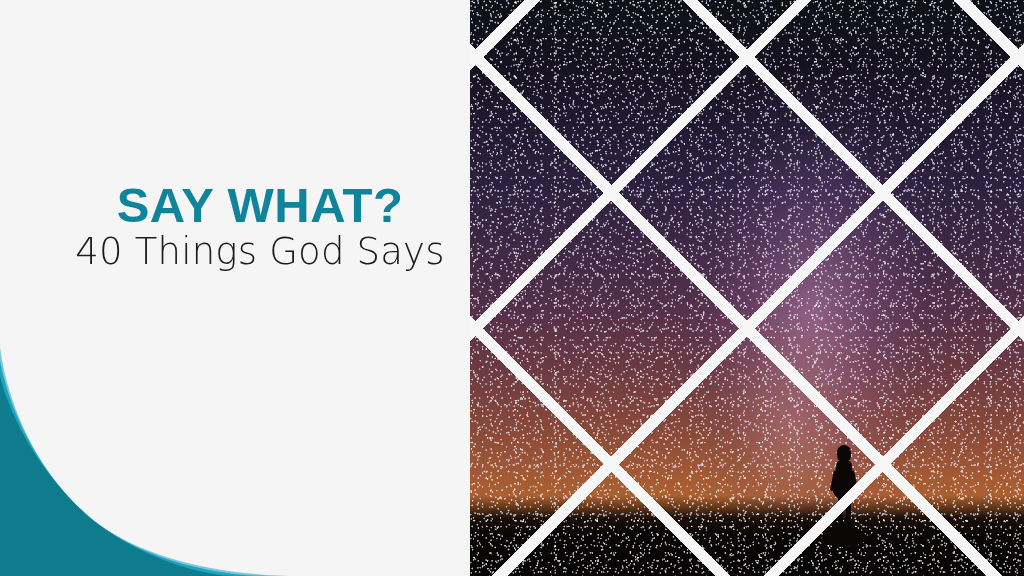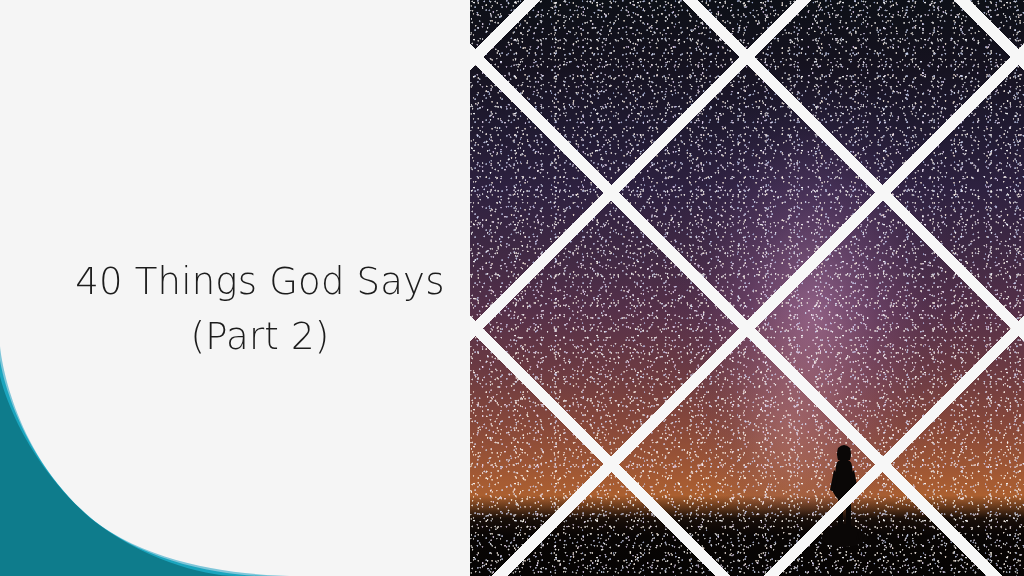--- a/index.html
+++ b/index.html
@@ -41,21 +41,21 @@
     font-size: 49px;
     letter-spacing: 0.5px;
     line-height: 1.0;
     color: #11839b;
     white-space: nowrap;
   }
 
   .subtitle {
     position: absolute;
     left: 0;
-    top: 254px;
+    top: 224px;
     width: 520px;
     text-align: center;
     font-family: "DejaVu Sans", sans-serif;
     font-weight: 300;
     font-size: 37px;
     line-height: 55px;
     letter-spacing: 0.2px;
     color: #1c1c1c;
   }
   .subtitle .ln { display: block; }
@@ -232,24 +232,24 @@
       <path d="M42 100 l2 -8 l1 8 l3 -6 l1 6 l4 -9 l1 9 l3 -5 l1 5 Z" fill="#0a0706"></path>
     </svg>
 
     <div class="grid"></div>
   </div>
 
   <div class="left-mask"></div>
 
   <div class="text-panel">
 
+    <div class="title">SAY WHAT?</div>
 
     <div class="subtitle">
       <span class="ln">40 Things God Says</span>
-      <span class="ln">(Part 2)</span>
     </div>
 
   </div>
 
   <svg class="swoosh" viewBox="0 0 300 230" preserveAspectRatio="none">
 
     <path d="M0 0 C0 0 8 96 84 166 C140 218 238 230 300 230 L0 230 Z" fill="#7fc6d9"></path>
 
     <path d="M0 14 C0 14 12 100 86 168 C140 216 222 230 268 230 L0 230 Z" fill="#1ba5be"></path>
 

